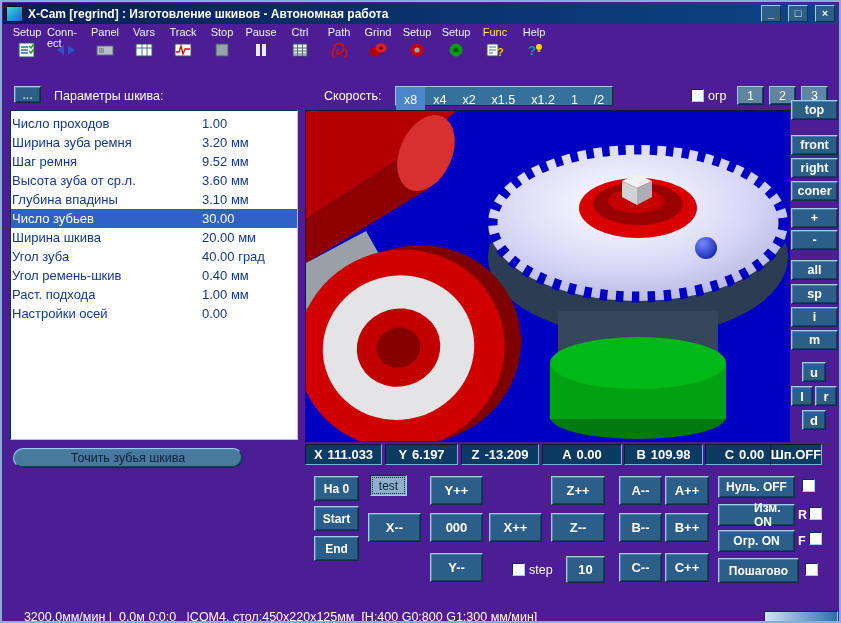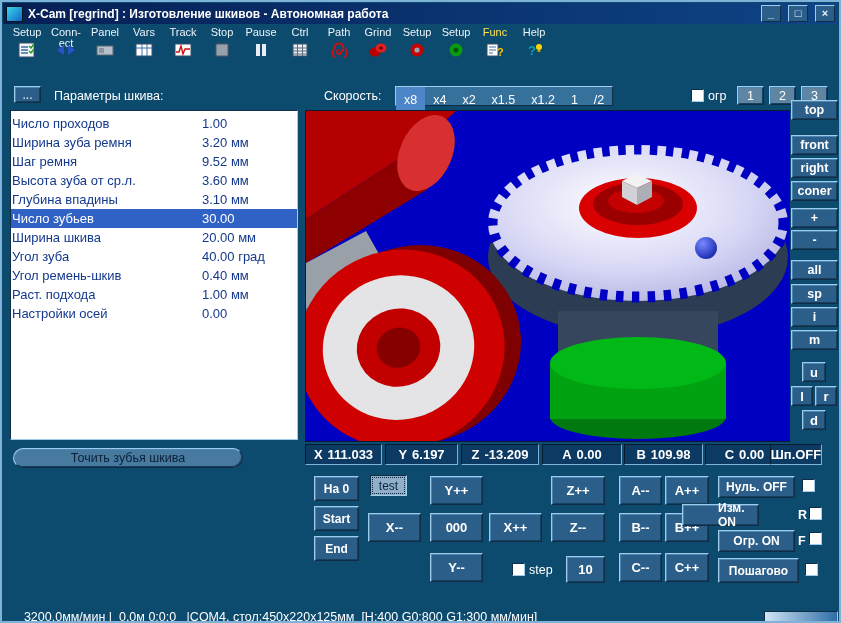--- a/index.html
+++ b/index.html
@@ -1,32 +1,32 @@
 <!DOCTYPE html>
 <html><head>
 <meta charset="utf-8">
 <style>
   html,body{margin:0;padding:0;background:#1c3a52;}
-  .window{position:relative;width:841px;height:623px;background:#0c4a6e;
+  .window{position:relative;width:841px;height:623px;background:#4c1d95;
     font-family:"Liberation Sans",sans-serif;overflow:hidden;
     border:2px solid #7fb2d9;box-sizing:border-box;}
   
   .titlebar{position:absolute;left:1px;top:1px;right:1px;height:21px;
     background:linear-gradient(90deg,#061f55,#0e4486);display:flex;align-items:center;
     color:#fff;font-size:12px;font-weight:bold;padding:0 3px;gap:5px;}
   .app-icon{width:15px;height:14px;background:linear-gradient(135deg,#39d7ea,#1467ca);
     border:1px solid #02141f;flex:0 0 auto;}
   .title-text{flex:1 1 auto;white-space:nowrap;overflow:hidden;}
   .wbtn{width:18px;height:15px;margin-left:2px;background:#2b5e88;color:#eaf3fb;
     border:1px solid;border-color:#9fccea #0f2d47 #0f2d47 #9fccea;
     display:flex;align-items:center;justify-content:center;font-size:11px;font-weight:bold;line-height:1;}
   
   .toolbar{position:absolute;left:6px;top:25px;height:50px;display:flex;gap:1px;}
   .titem{width:38px;display:flex;flex-direction:column;align-items:center;color:#ecf4fb;font-size:11px;}
-  .tlabel{height:13px;line-height:11px;text-align:center;white-space:pre-line;}
+  .tlabel{height:13px;line-height:11px;white-space:pre-line;}
   .tlabel.hl{color:#ffe44d;}
   .ticon{height:20px;margin-top:2px;}
   
   .lbl{position:absolute;color:#fff;font-size:12.5px;white-space:nowrap;}
   .btn3d{position:absolute;background:#2b5e88;color:#fff;
     border:1px solid;border-color:#9fccea #0f2d47 #0f2d47 #9fccea;
     box-shadow:inset 1px 1px 0 #4a85b3,inset -1px -1px 0 #17405f;
     display:flex;align-items:center;justify-content:center;
     font-size:13px;font-weight:bold;box-sizing:border-box;cursor:default;}
   .small{font-size:12px;font-weight:normal;}
@@ -355,21 +355,21 @@
   <div class="btn3d toggle" style="left:716px;top:474px;width:77px;height:22px;">Нуль. OFF</div>
   <div class="cb" style="left:800px;top:477px;"></div>
 
   <div class="btn3d toggle" style="left:312px;top:504px;width:45px;height:25px;">Start</div>
   <div class="btn3d" style="left:366px;top:511px;width:53px;height:29px;">X--</div>
   <div class="btn3d" style="left:428px;top:511px;width:53px;height:29px;">000</div>
   <div class="btn3d" style="left:487px;top:511px;width:53px;height:29px;">X++</div>
   <div class="btn3d" style="left:549px;top:511px;width:54px;height:29px;">Z--</div>
   <div class="btn3d" style="left:617px;top:511px;width:43px;height:29px;">B--</div>
   <div class="btn3d" style="left:663px;top:511px;width:44px;height:29px;">B++</div>
-  <div class="btn3d toggle" style="left:680px;top:502px;width:77px;height:22px;padding-left:35px;">Изм. ON</div>
+  <div class="btn3d toggle" style="left:716px;top:502px;width:77px;height:22px;padding-left:35px;">Изм. ON</div>
   <span class="lbl" style="left:796px;top:506px;font-weight:bold;">R</span>
   <div class="cb" style="left:807px;top:505px;"></div>
 
   <div class="btn3d toggle" style="left:312px;top:534px;width:45px;height:25px;">End</div>
   <div class="btn3d" style="left:428px;top:551px;width:53px;height:29px;">Y--</div>
   <div class="cb" style="left:510px;top:561px;"></div>
   <span class="lbl" style="left:527px;top:561px;">step</span>
   <div class="btn3d" style="left:564px;top:554px;width:39px;height:27px;">10</div>
   <div class="btn3d" style="left:617px;top:551px;width:43px;height:29px;">C--</div>
   <div class="btn3d" style="left:663px;top:551px;width:44px;height:29px;">C++</div>

